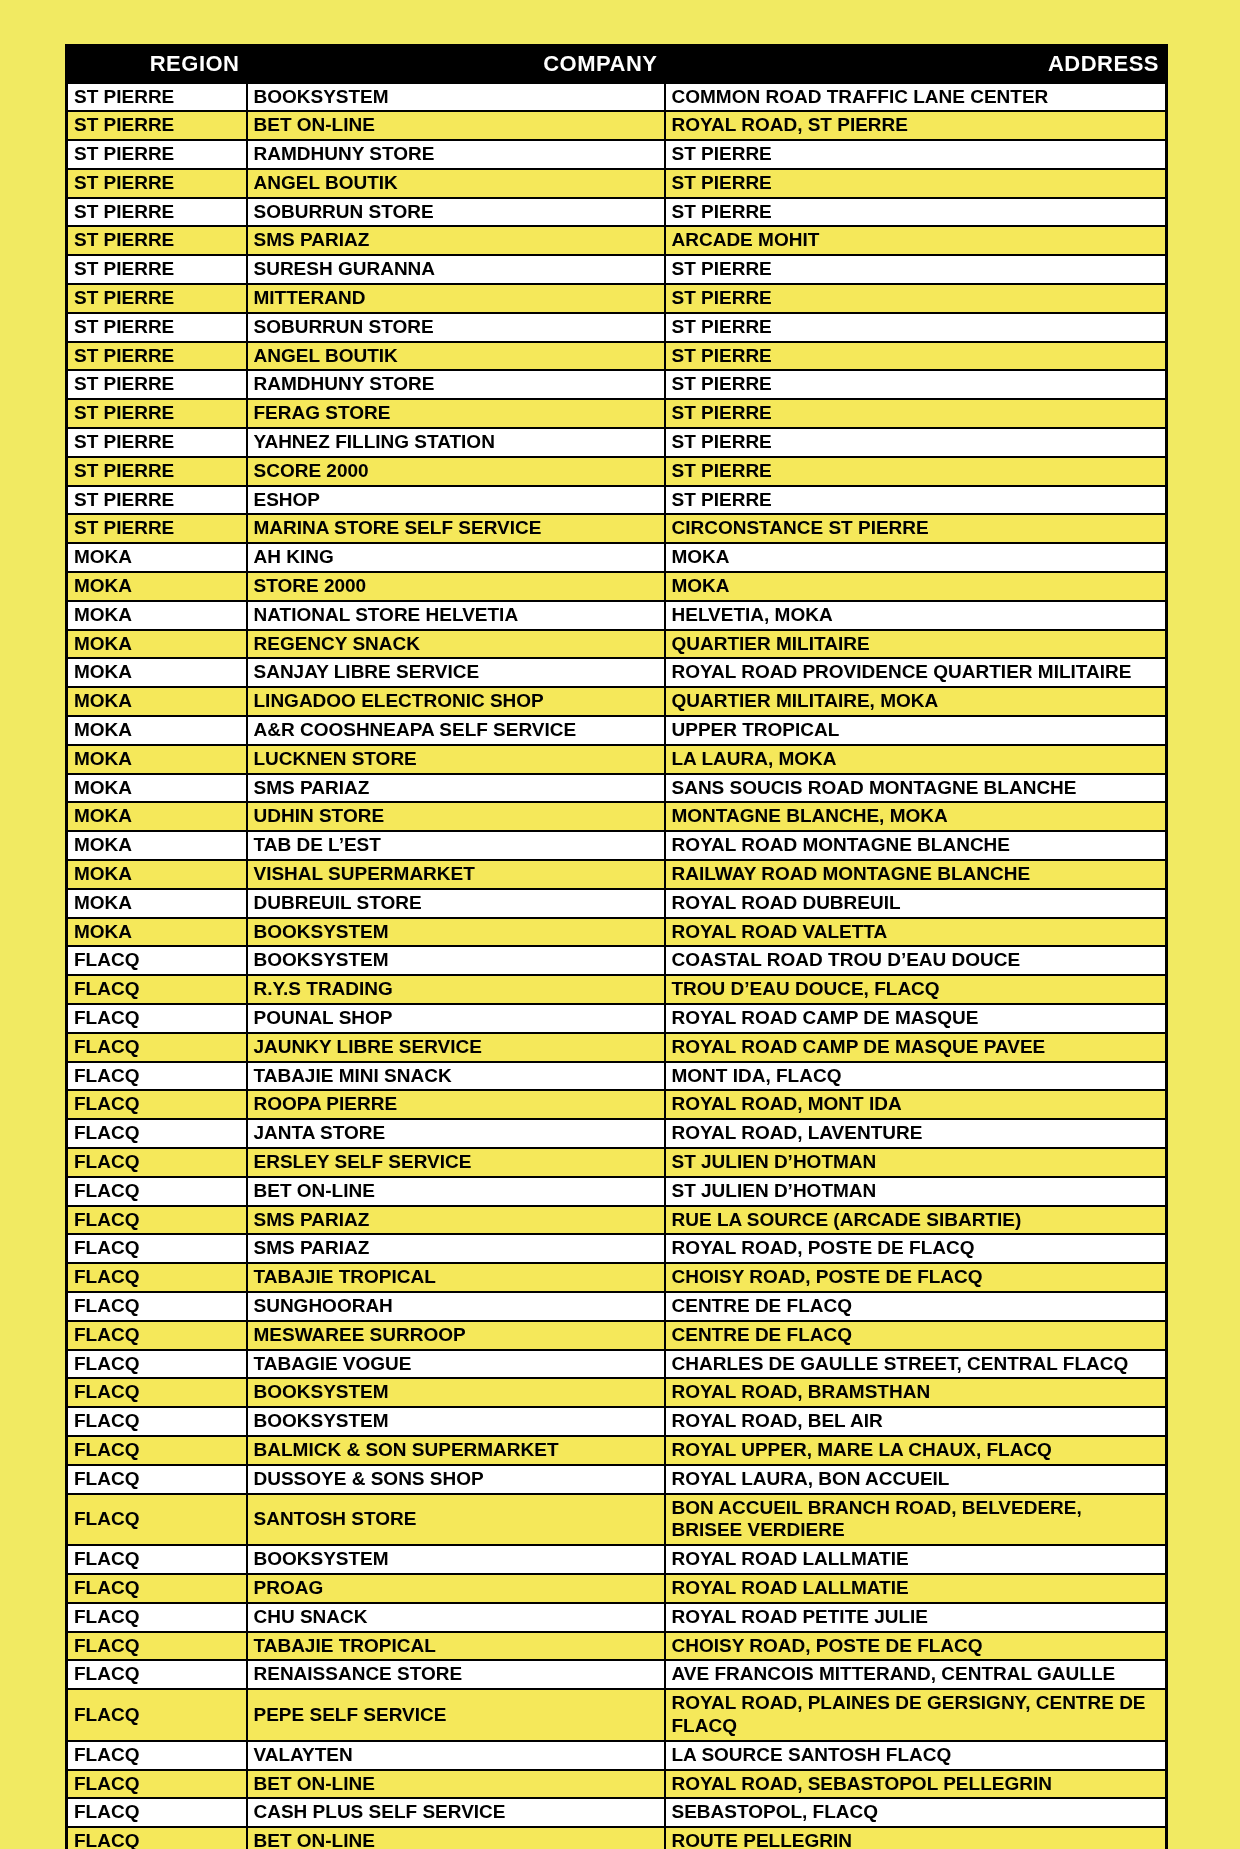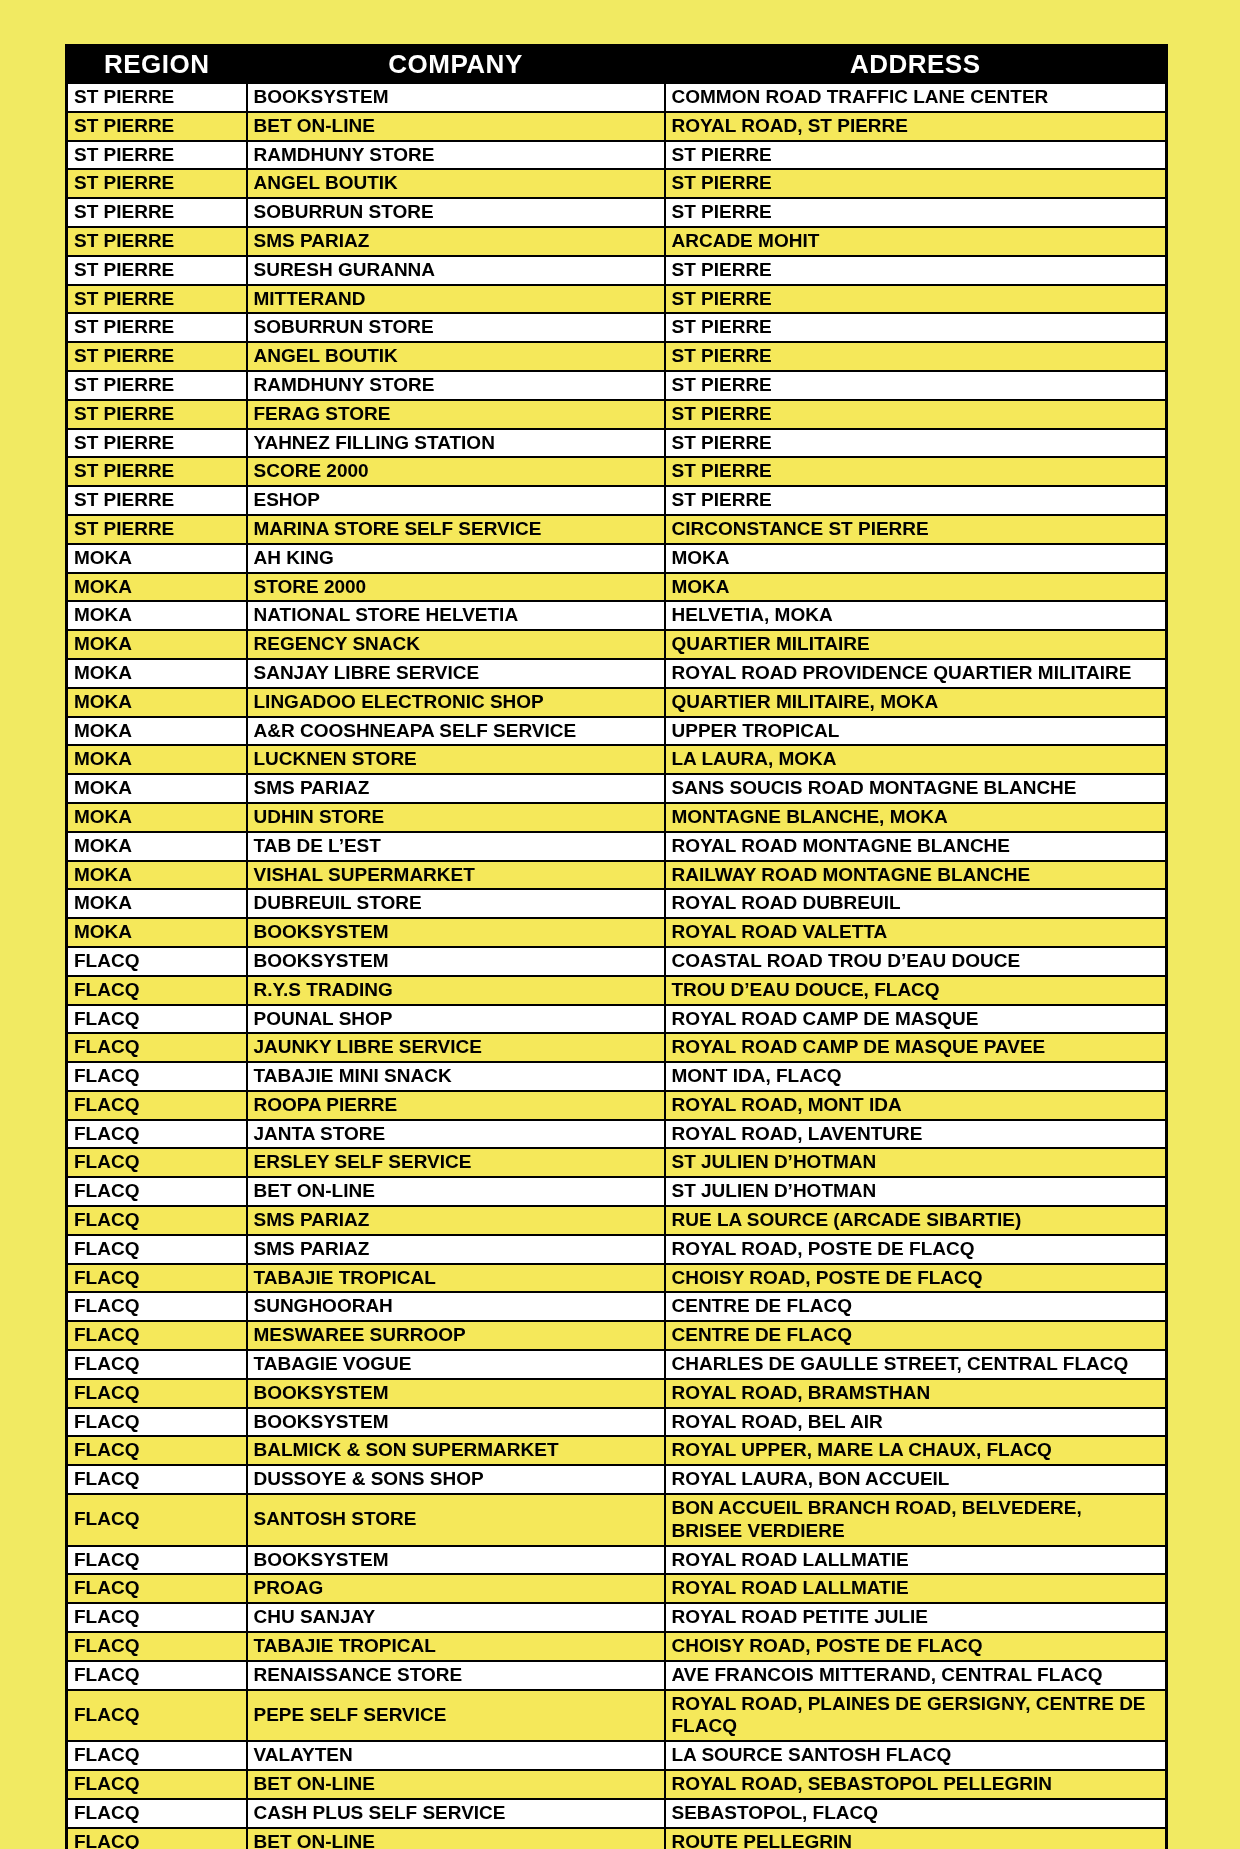--- a/index.html
+++ b/index.html
@@ -26,23 +26,23 @@
   table.directory{
     width:1100px;
     border-collapse:collapse;
     table-layout:fixed;
     border:3px solid var(--border);
     background:var(--row-white);
   }
   table.directory th{
     background:var(--header-bg);
     color:var(--header-text);
-    font-size:26px;
+    font-size:22px;
     font-weight:bold;
-    text-align:center;
+    text-align:right;
     height:37px;
     padding:2px 6px;
     border:2px solid var(--border);
     letter-spacing:.5px;
   }
   table.directory td{
     border:2px solid var(--border);
     color:var(--text);
     font-size:19px;
     font-weight:bold;
@@ -332,32 +332,32 @@
           <td>BOOKSYSTEM</td>
           <td>ROYAL ROAD LALLMATIE</td>
         </tr>
         <tr class="row-yellow">
           <td>FLACQ</td>
           <td>PROAG</td>
           <td>ROYAL ROAD LALLMATIE</td>
         </tr>
         <tr class="row-white">
           <td>FLACQ</td>
-          <td>CHU SANJAY</td>
+          <td>CHU SNACK</td>
           <td>ROYAL ROAD PETITE JULIE</td>
         </tr>
         <tr class="row-yellow">
           <td>FLACQ</td>
           <td>TABAJIE TROPICAL</td>
           <td>CHOISY ROAD, POSTE DE FLACQ</td>
         </tr>
         <tr class="row-white">
           <td>FLACQ</td>
           <td>RENAISSANCE STORE</td>
-          <td>AVE FRANCOIS MITTERAND, CENTRAL FLACQ</td>
+          <td>AVE FRANCOIS MITTERAND, CENTRAL GAULLE</td>
         </tr>
         <tr class="row-yellow">
           <td>FLACQ</td>
           <td>PEPE SELF SERVICE</td>
           <td>ROYAL ROAD, PLAINES DE GERSIGNY, CENTRE DE FLACQ</td>
         </tr>
         <tr class="row-white">
           <td>FLACQ</td>
           <td>VALAYTEN</td>
           <td>LA SOURCE SANTOSH FLACQ</td>

